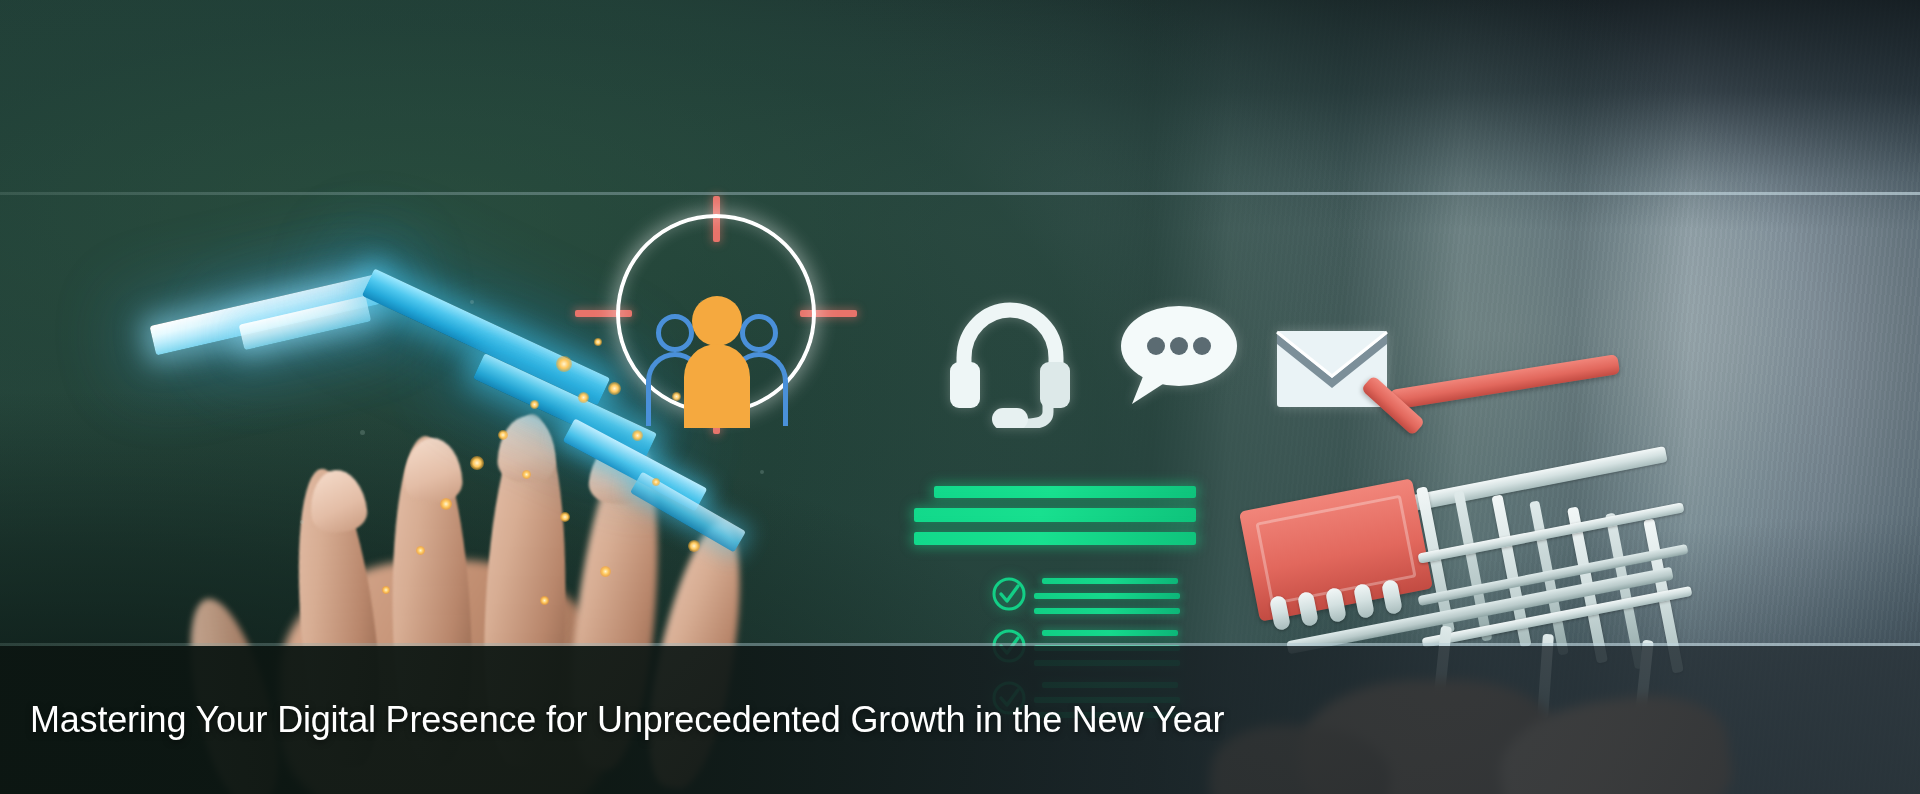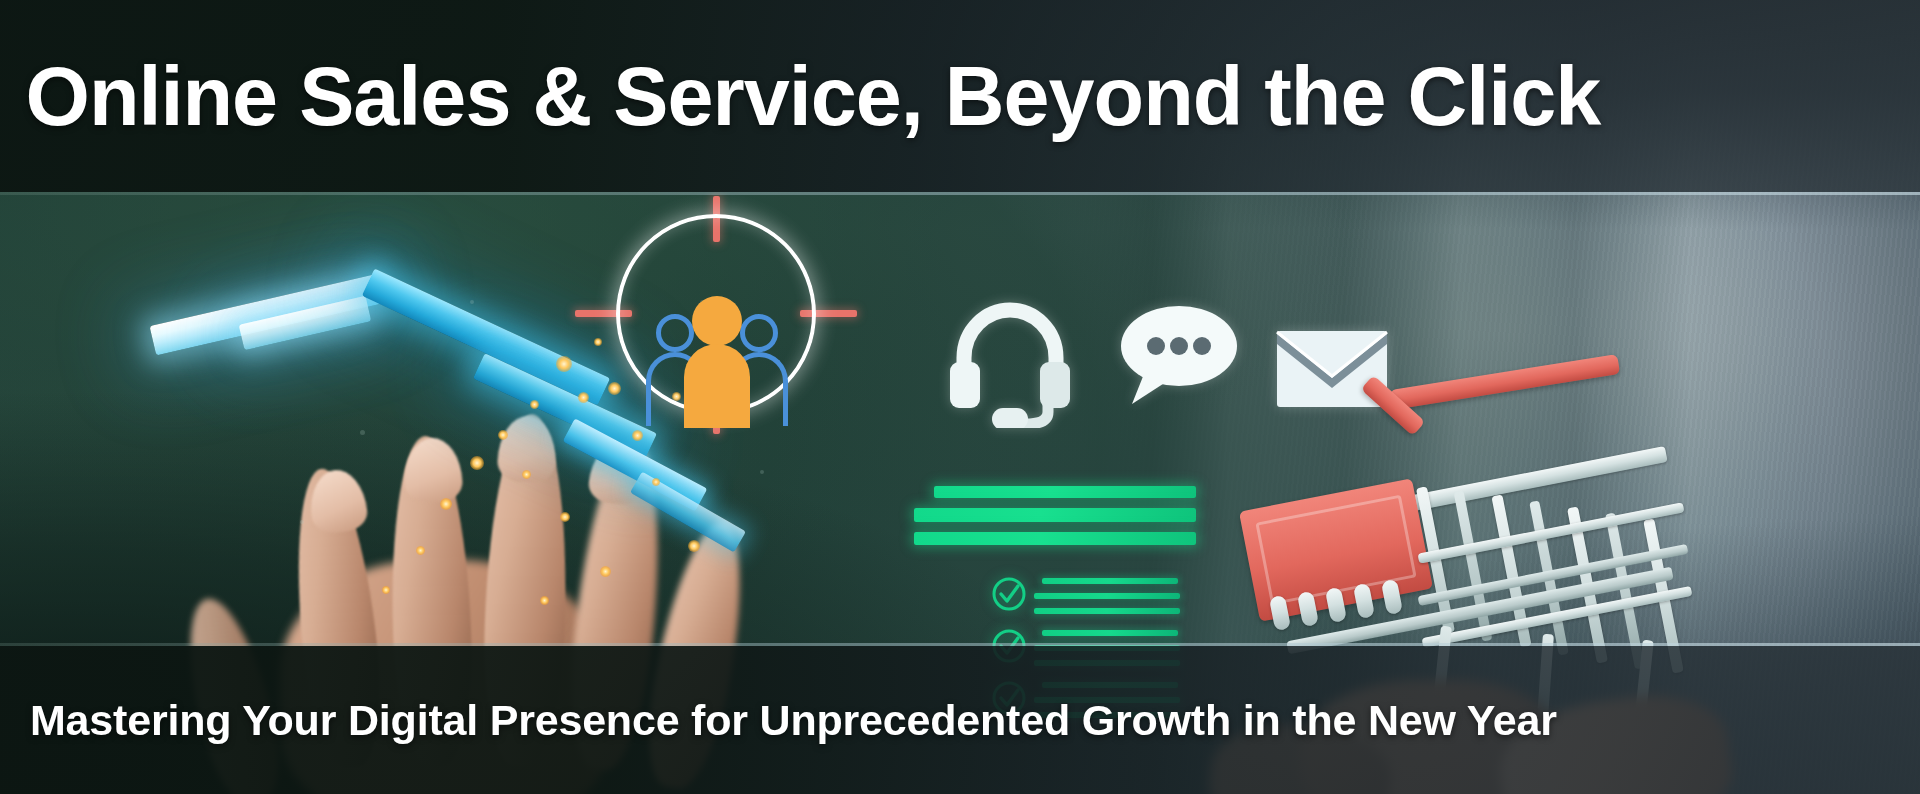--- a/index.html
+++ b/index.html
@@ -158,22 +158,22 @@
     line-height:1;
     padding:0 26px;
     white-space:nowrap;
     transform:scaleX(.985);
     transform-origin:left center;
     text-shadow:0 2px 6px rgba(0,0,0,.55);
   }
   #banner-subtitle{
     width:100%;
     color:#ffffff;
-    font-size:43px;
-    font-weight:bold;
+    font-size:36px;
+    font-weight:normal;
     letter-spacing:-.2px;
     line-height:1;
     padding:0 30px;
     white-space:nowrap;
     text-shadow:0 2px 6px rgba(0,0,0,.55);
   }
   
   .band-edge{position:absolute;left:0;width:1920px;height:3px;z-index:41;
     background:linear-gradient(90deg, rgba(120,150,140,.25) 0%, rgba(170,195,205,.55) 55%, rgba(200,220,228,.65) 100%);}
 </style>
@@ -367,23 +367,20 @@
     <div class="cart-part cart-wire-d" style="left:398px;top:250px;width:11px;height:92px;transform:rotate(6deg);"></div>
     <div class="cart-part cart-wire-d" style="left:300px;top:244px;width:11px;height:84px;transform:rotate(4deg);"></div>
   </div>
 
   <div>
     <div class="hand2" style="left:1300px;top:680px;width:260px;height:150px;"></div>
     <div class="hand2" style="left:1500px;top:700px;width:230px;height:130px;transform:rotate(-8deg);"></div>
     <div class="hand2" style="left:1210px;top:726px;width:180px;height:110px;transform:rotate(6deg);opacity:.85;"></div>
   </div>
 
-  <div class="band" id="title-band">
-    <div id="banner-title">Online Sales &amp; Service, Beyond the Click</div>
-  </div>
   <div class="band-edge" style="top:192px;"></div>
 
   <div class="band-edge" style="top:643px;"></div>
   <div class="band" id="subtitle-band">
     <div id="banner-subtitle">Mastering Your Digital Presence for Unprecedented Growth in the New Year</div>
   </div>
 
 </div>
 
 </body></html>

